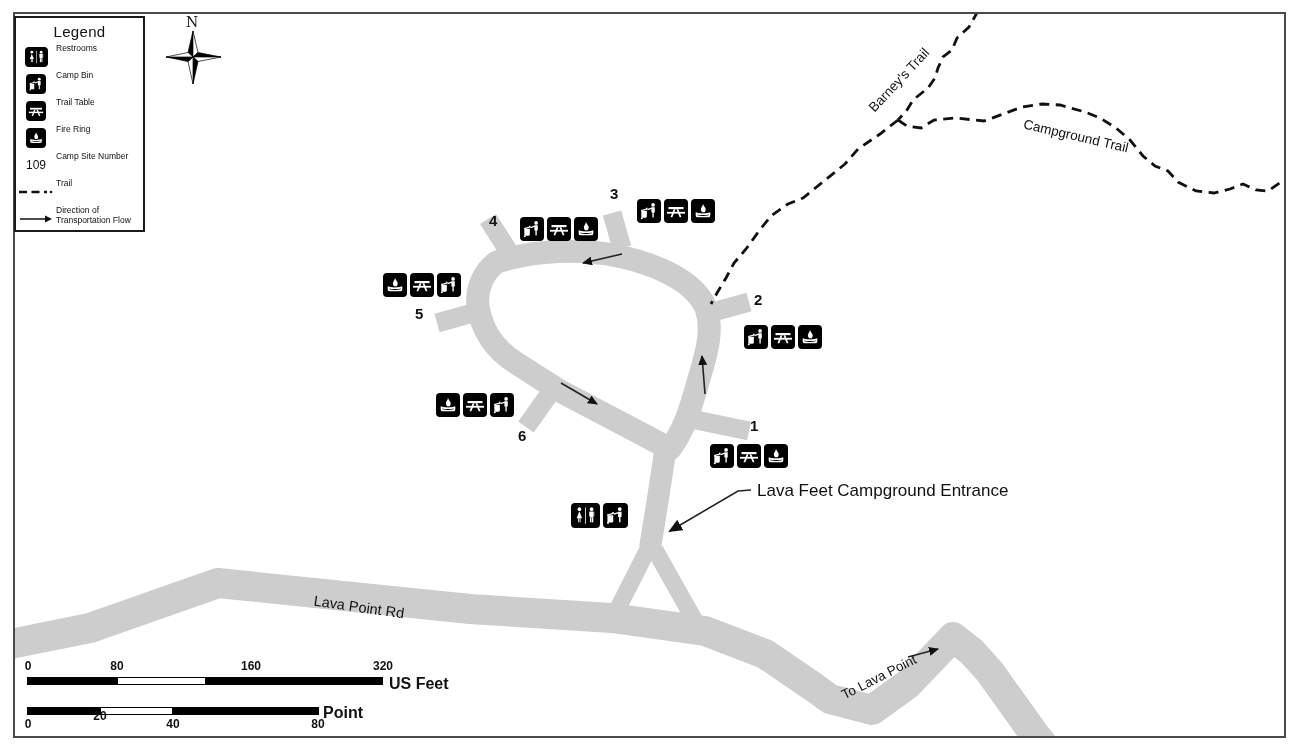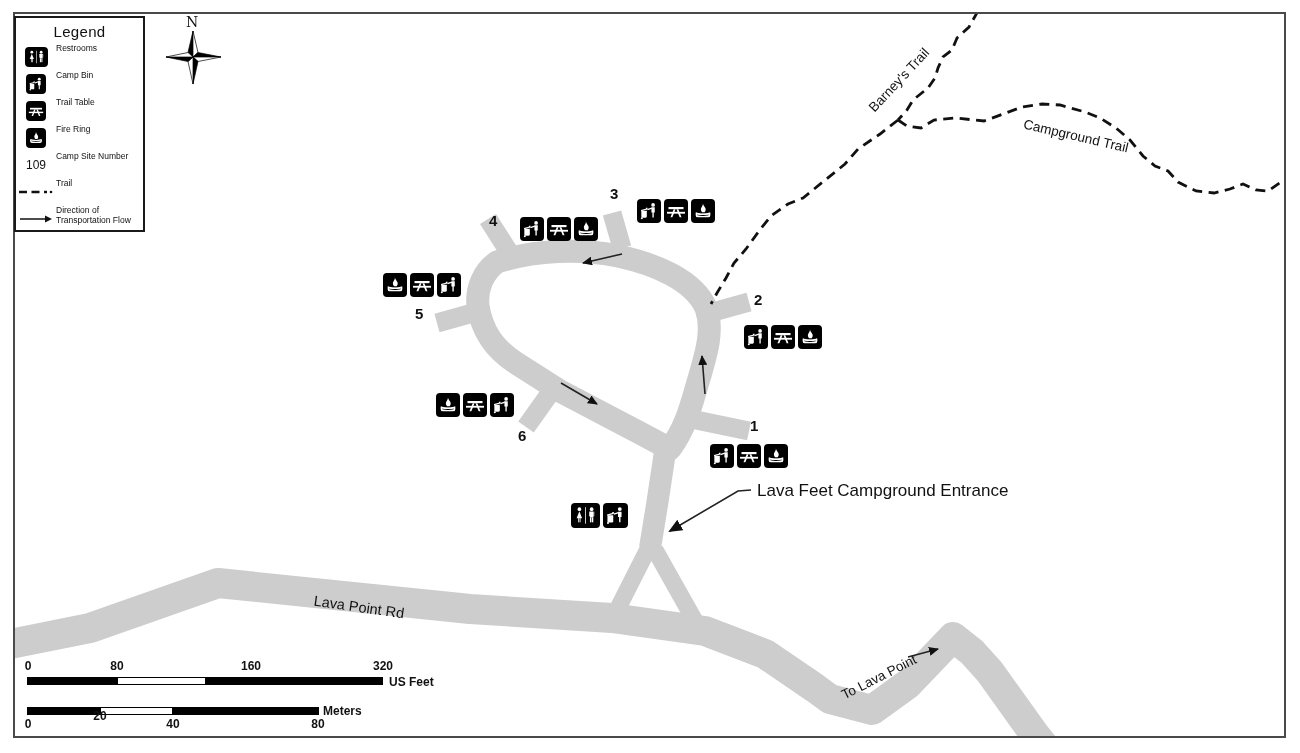--- a/index.html
+++ b/index.html
@@ -26,21 +26,21 @@
 
   .map-label{position:absolute;font-size:13.5px;white-space:nowrap;z-index:3;}
   .rot{transform-origin:center center;}
 
   .north-label{position:absolute;font-family:"DejaVu Serif",serif;font-size:14px;z-index:3;}
 
   .entrance-label{position:absolute;font-size:17px;white-space:nowrap;z-index:3;}
 
   
   .sb-num{position:absolute;font-size:12px;font-weight:bold;transform:translateX(-50%);z-index:3;}
-  .sb-unit{position:absolute;font-size:12px;font-weight:bold;z-index:3;}
+  .sb-unit{position:absolute;font-size:16px;font-weight:bold;z-index:3;}
   .sb-bar{position:absolute;background:#000;z-index:3;}
   .sb-white{position:absolute;background:#fff;border:1px solid #000;box-sizing:border-box;}
 </style>
 </head>
 <body>
 
 <div class="stage">
 
   <svg class="overlay" width="1300" height="753" viewBox="0 0 1300 753">
     <defs>
@@ -422,20 +422,20 @@
     <div class="sb-bar" style="left:27px;top:677px;width:356px;height:8px;">
       <div class="sb-white" style="left:90px;top:0;width:89px;height:8px;"></div>
     </div>
     <span class="sb-unit" style="left:389px;top:675px;">US Feet</span>
   </div>
 
   <div>
     <div class="sb-bar" style="left:27px;top:707px;width:292px;height:8px;">
       <div class="sb-white" style="left:73px;top:0;width:73px;height:8px;"></div>
     </div>
-    <span class="sb-unit" style="left:323px;top:704px;">Meters</span>
+    <span class="sb-unit" style="left:323px;top:704px;">Point</span>
     <span class="sb-num" style="left:28px;top:717px;">0</span>
     <span class="sb-num" style="left:100px;top:681px;margin-top:28px;">20</span>
     <span class="sb-num" style="left:173px;top:717px;text-align:center;">40</span>
     <span class="sb-num" style="left:318px;top:717px;">80</span>
   </div>
 
 </div>
 
 </body></html>

